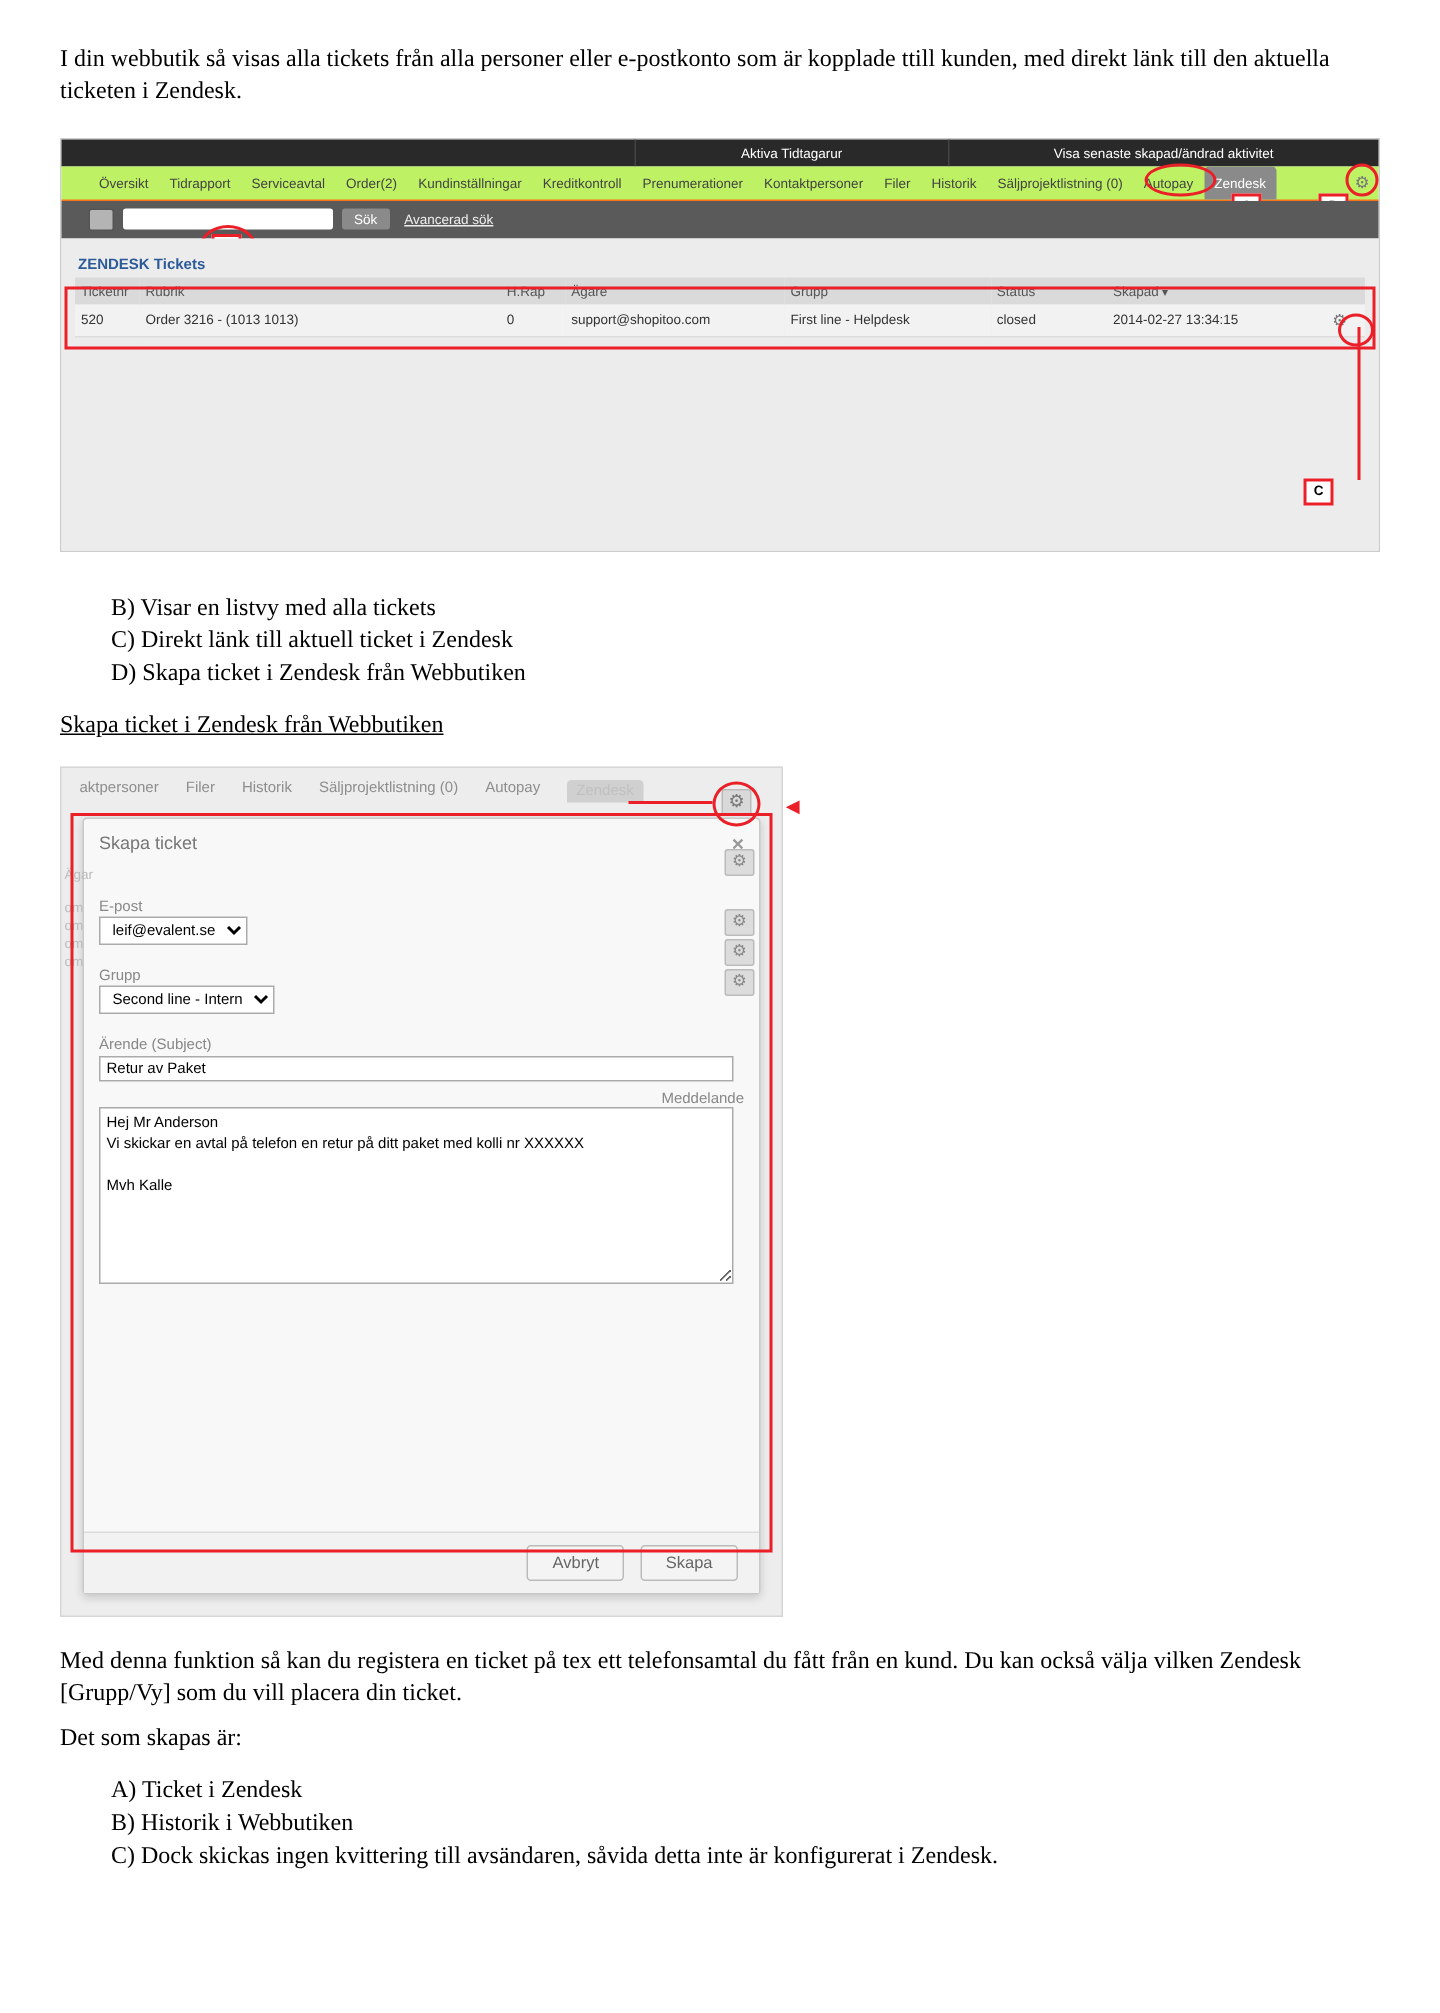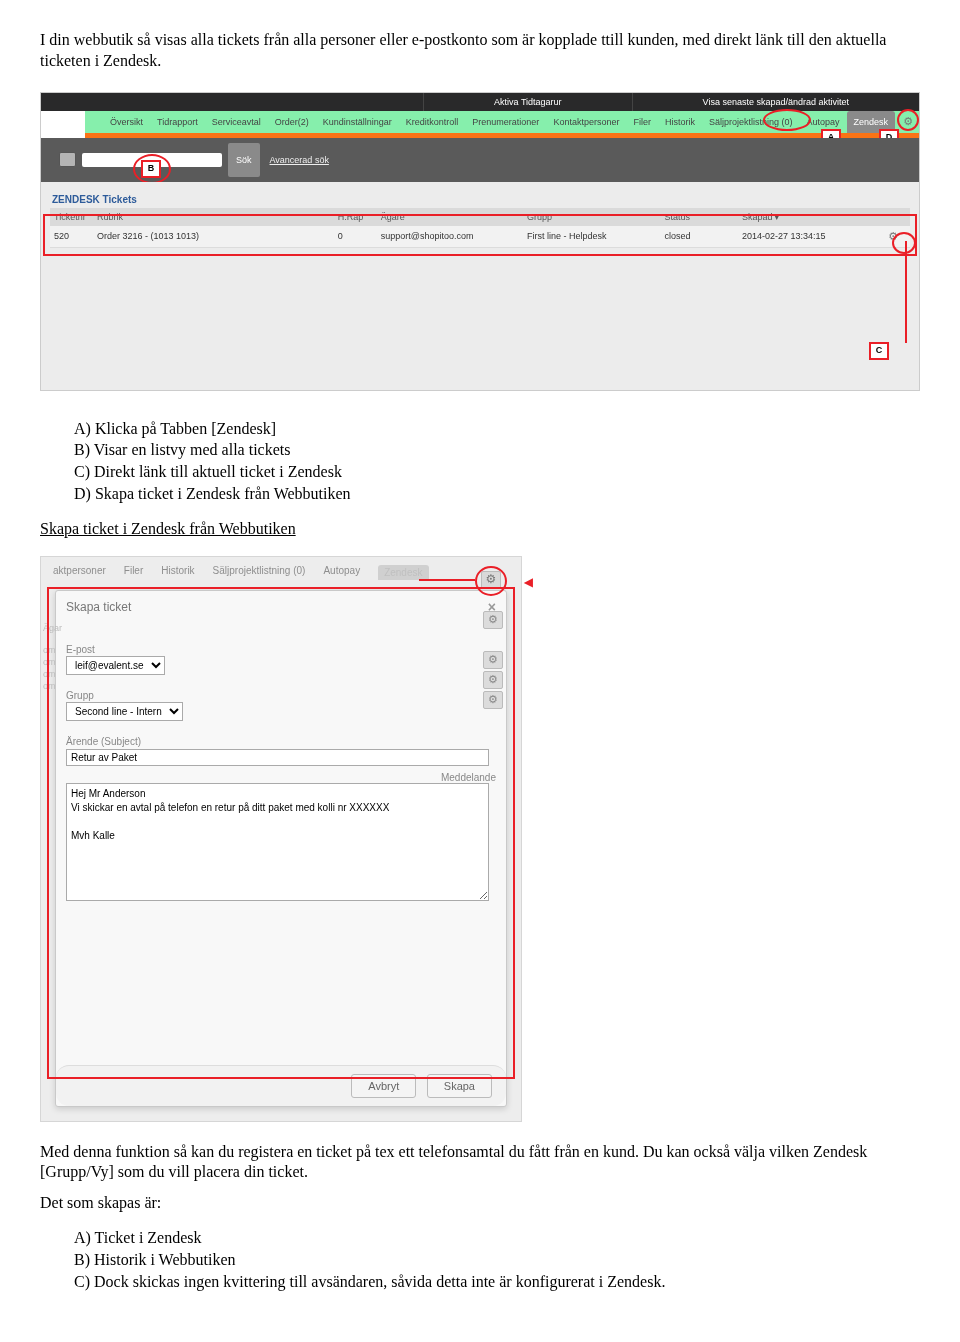--- a/index.html
+++ b/index.html
@@ -26,29 +26,28 @@
   }
   .shot1 .top-dark {
     background: #29292a;
     color: #fff;
     font-size: 9px;
     display: flex;
   }
   .shot1 .top-dark > div { padding: 4px 70px; border-left: 1px solid #444; }
   .shot1 .top-dark > div:first-child { border-left: none; }
   .shot1 .tabs-row {
-    background: #86efac;
-    border-bottom: 5px solid #f97316;
+    background: #bef264;
+    border-bottom: 1px solid #f97316;
     padding: 0 8px 0 18px;
     display: flex;
     flex-wrap: wrap;
     font-size: 9px;
     color: #444;
     position: relative;
-    margin-left: 44px;
   }
   .shot1 .tab {
     padding: 6px 7px;
     cursor: pointer;
   }
   .shot1 .tab.sel {
     background: #8a8a8a;
     color: #fff;
     border-radius: 3px 3px 0 0;
   }
@@ -57,21 +56,21 @@
     padding: 5px 18px;
     display: flex;
     align-items: center;
     gap: 6px;
     position: relative;
   }
   .shot1 .sqbtn {
     width: 15px; height: 13px; background: #b4b4b4; border: 1px solid #555; border-radius: 2px;
   }
   .shot1 .searchbox { background: #fff; width: 140px; height: 14px; border-radius: 2px; }
-  .shot1 .sbtn { background: #8a8a8a; color: #fff; font-size: 9px; padding: 12px 8px; border-radius: 2px; }
+  .shot1 .sbtn { background: #8a8a8a; color: #fff; font-size: 9px; padding: 2px 8px; border-radius: 2px; }
   .shot1 .adv { font-size: 9px; color: #eee; text-decoration: underline; margin-left: 4px; }
 
   .shot1 .body {
     background: #ececec;
     padding: 9px;
     position: relative;
     min-height: 190px;
   }
   .shot1 .panel-title {
     color: #2d5b9a;
@@ -184,21 +183,20 @@
     background: #fff;
     resize: both;
     line-height: 1.4;
   }
   .shot2 .bigspace { height: 150px; }
   .shot2 .mfoot {
     text-align: right;
     padding: 8px 14px;
     border-top: 1px solid #ddd;
     background: #f2f2f2;
-    border-radius: 13px;
   }
   .shot2 .btn {
     display: inline-block;
     font-size: 11px;
     color: #666;
     background: #f4f4f4;
     border: 1px solid #bbb;
     border-radius: 3px;
     padding: 5px 16px;
     margin-left: 6px;
@@ -317,21 +315,20 @@
 
     <div class="red-oval" style="right:3px; top:50px; width:20px; height:18px;"></div>
 
     <div class="callout" style="right:30px; top:160px;">C</div>
 
     <div class="red-line" style="right:12px; top:59px; width:2px; height:102px;"></div>
   </div>
 </div>
 
 <div class="list-block">
-  <p class="li-row">A)  Klicka på Tabben [Zendesk]</p>
   <p class="li-row">B)  Visar en listvy med alla tickets</p>
   <p class="li-row">C)  Direkt länk till aktuell ticket i Zendesk</p>
   <p class="li-row">D)  Skapa ticket i Zendesk från Webbutiken</p>
 </div>
 
 <p class="heading-link">Skapa ticket i Zendesk från Webbutiken</p>
 
 <div class="shot2wrap">
   <div class="shot2">
     <div class="bg-tabs">

